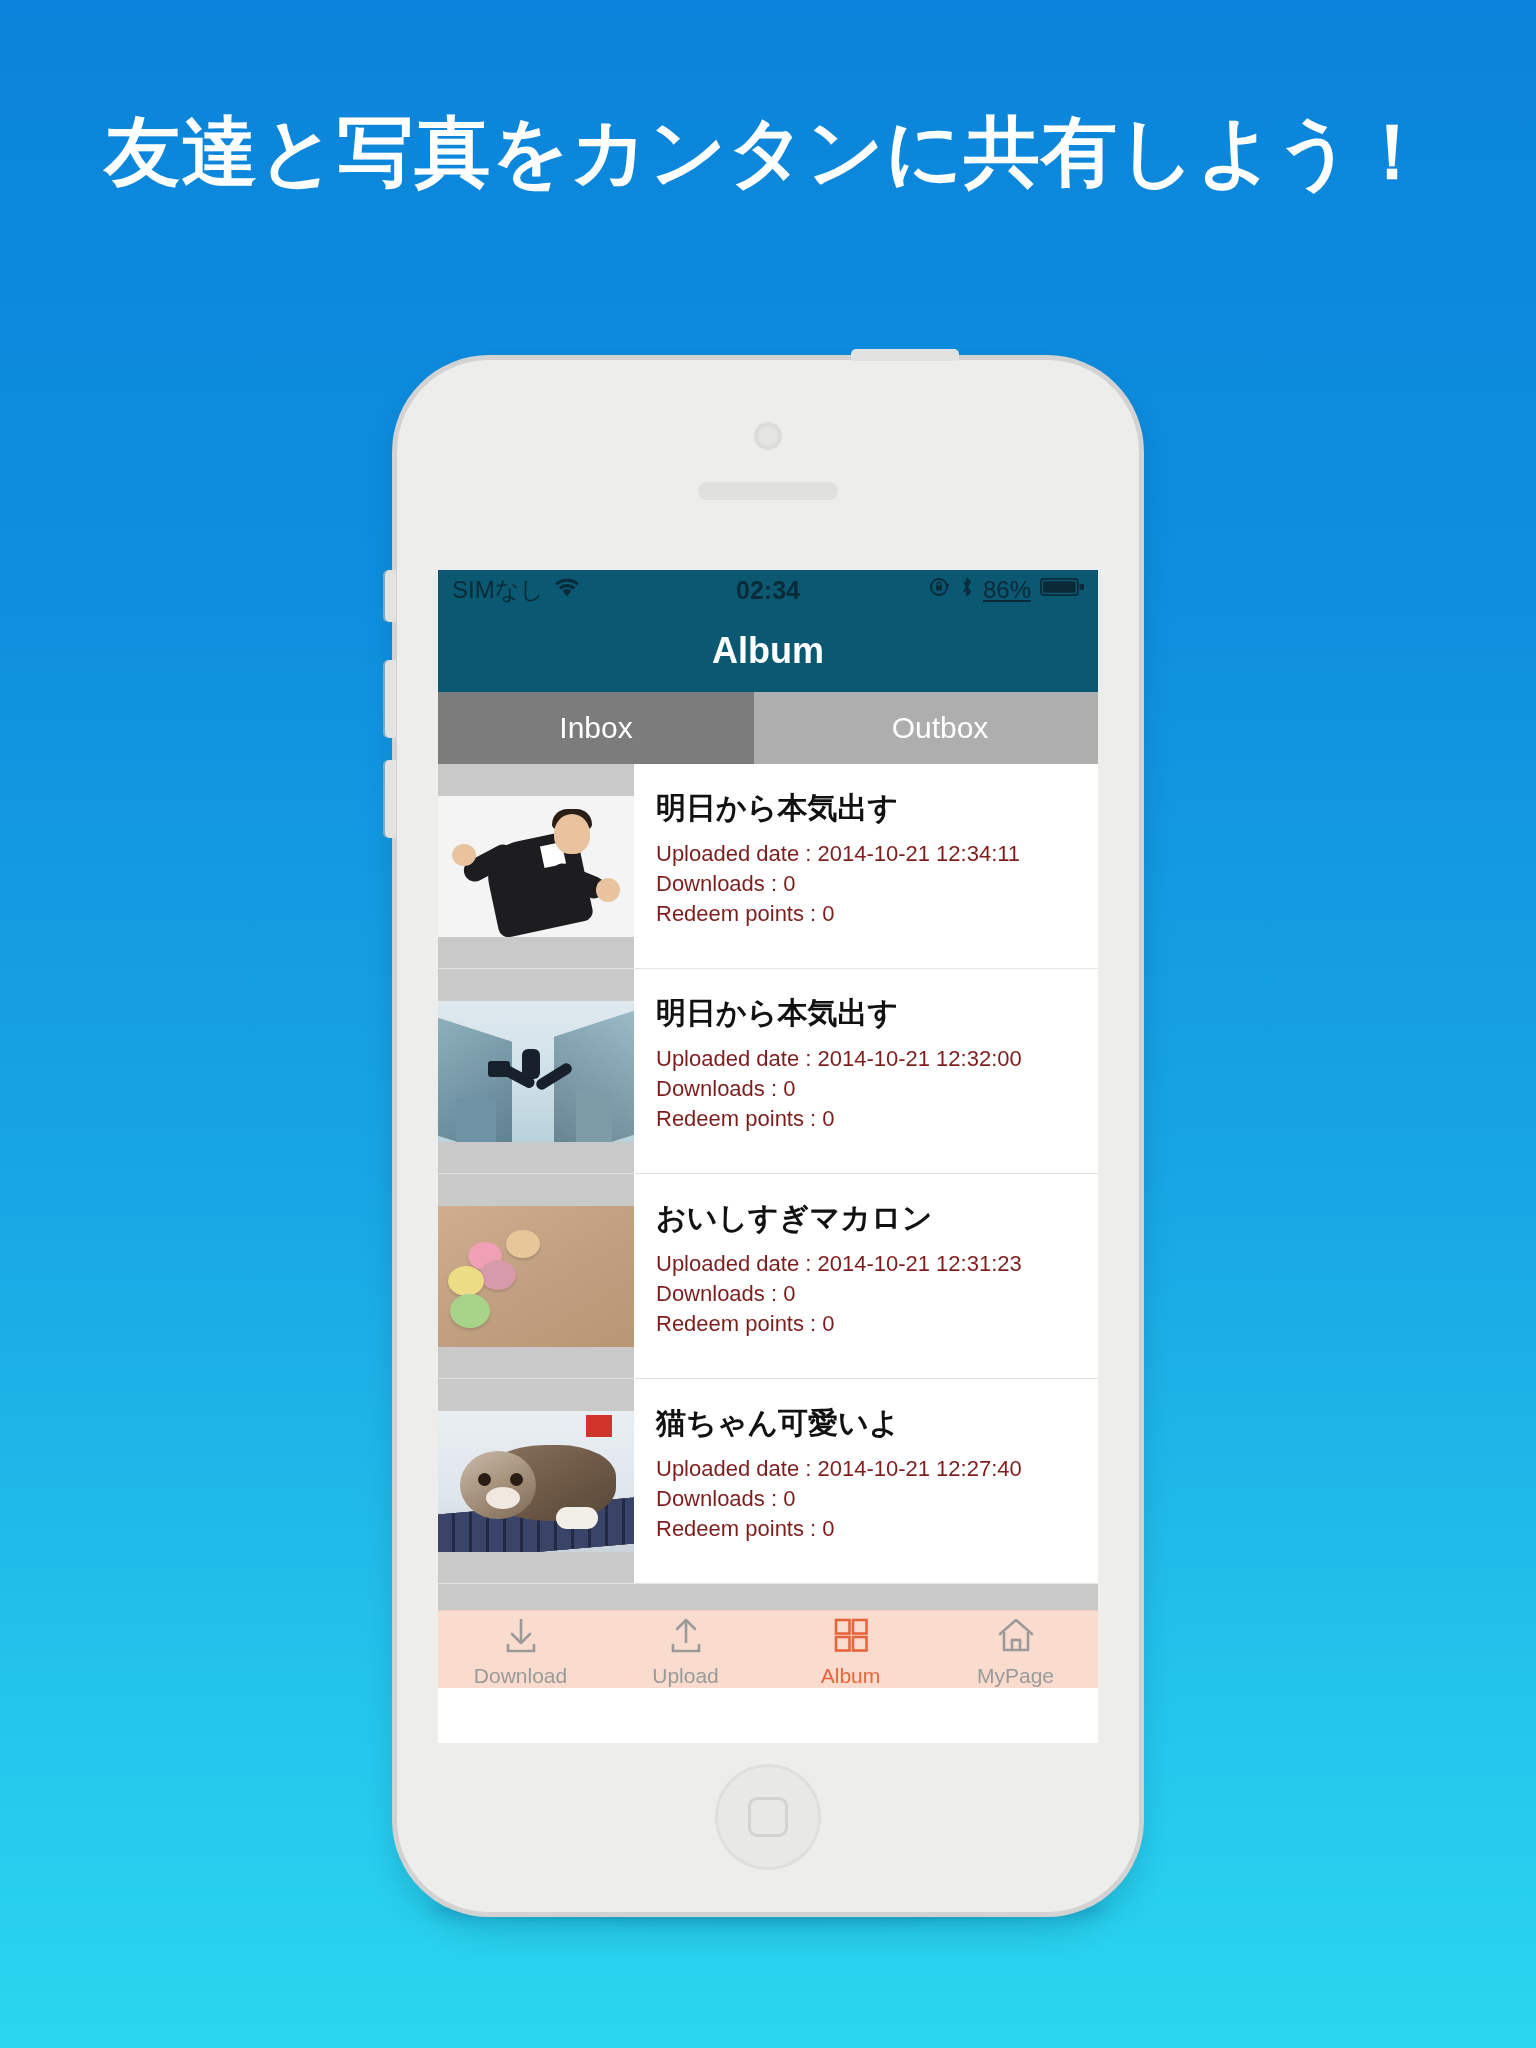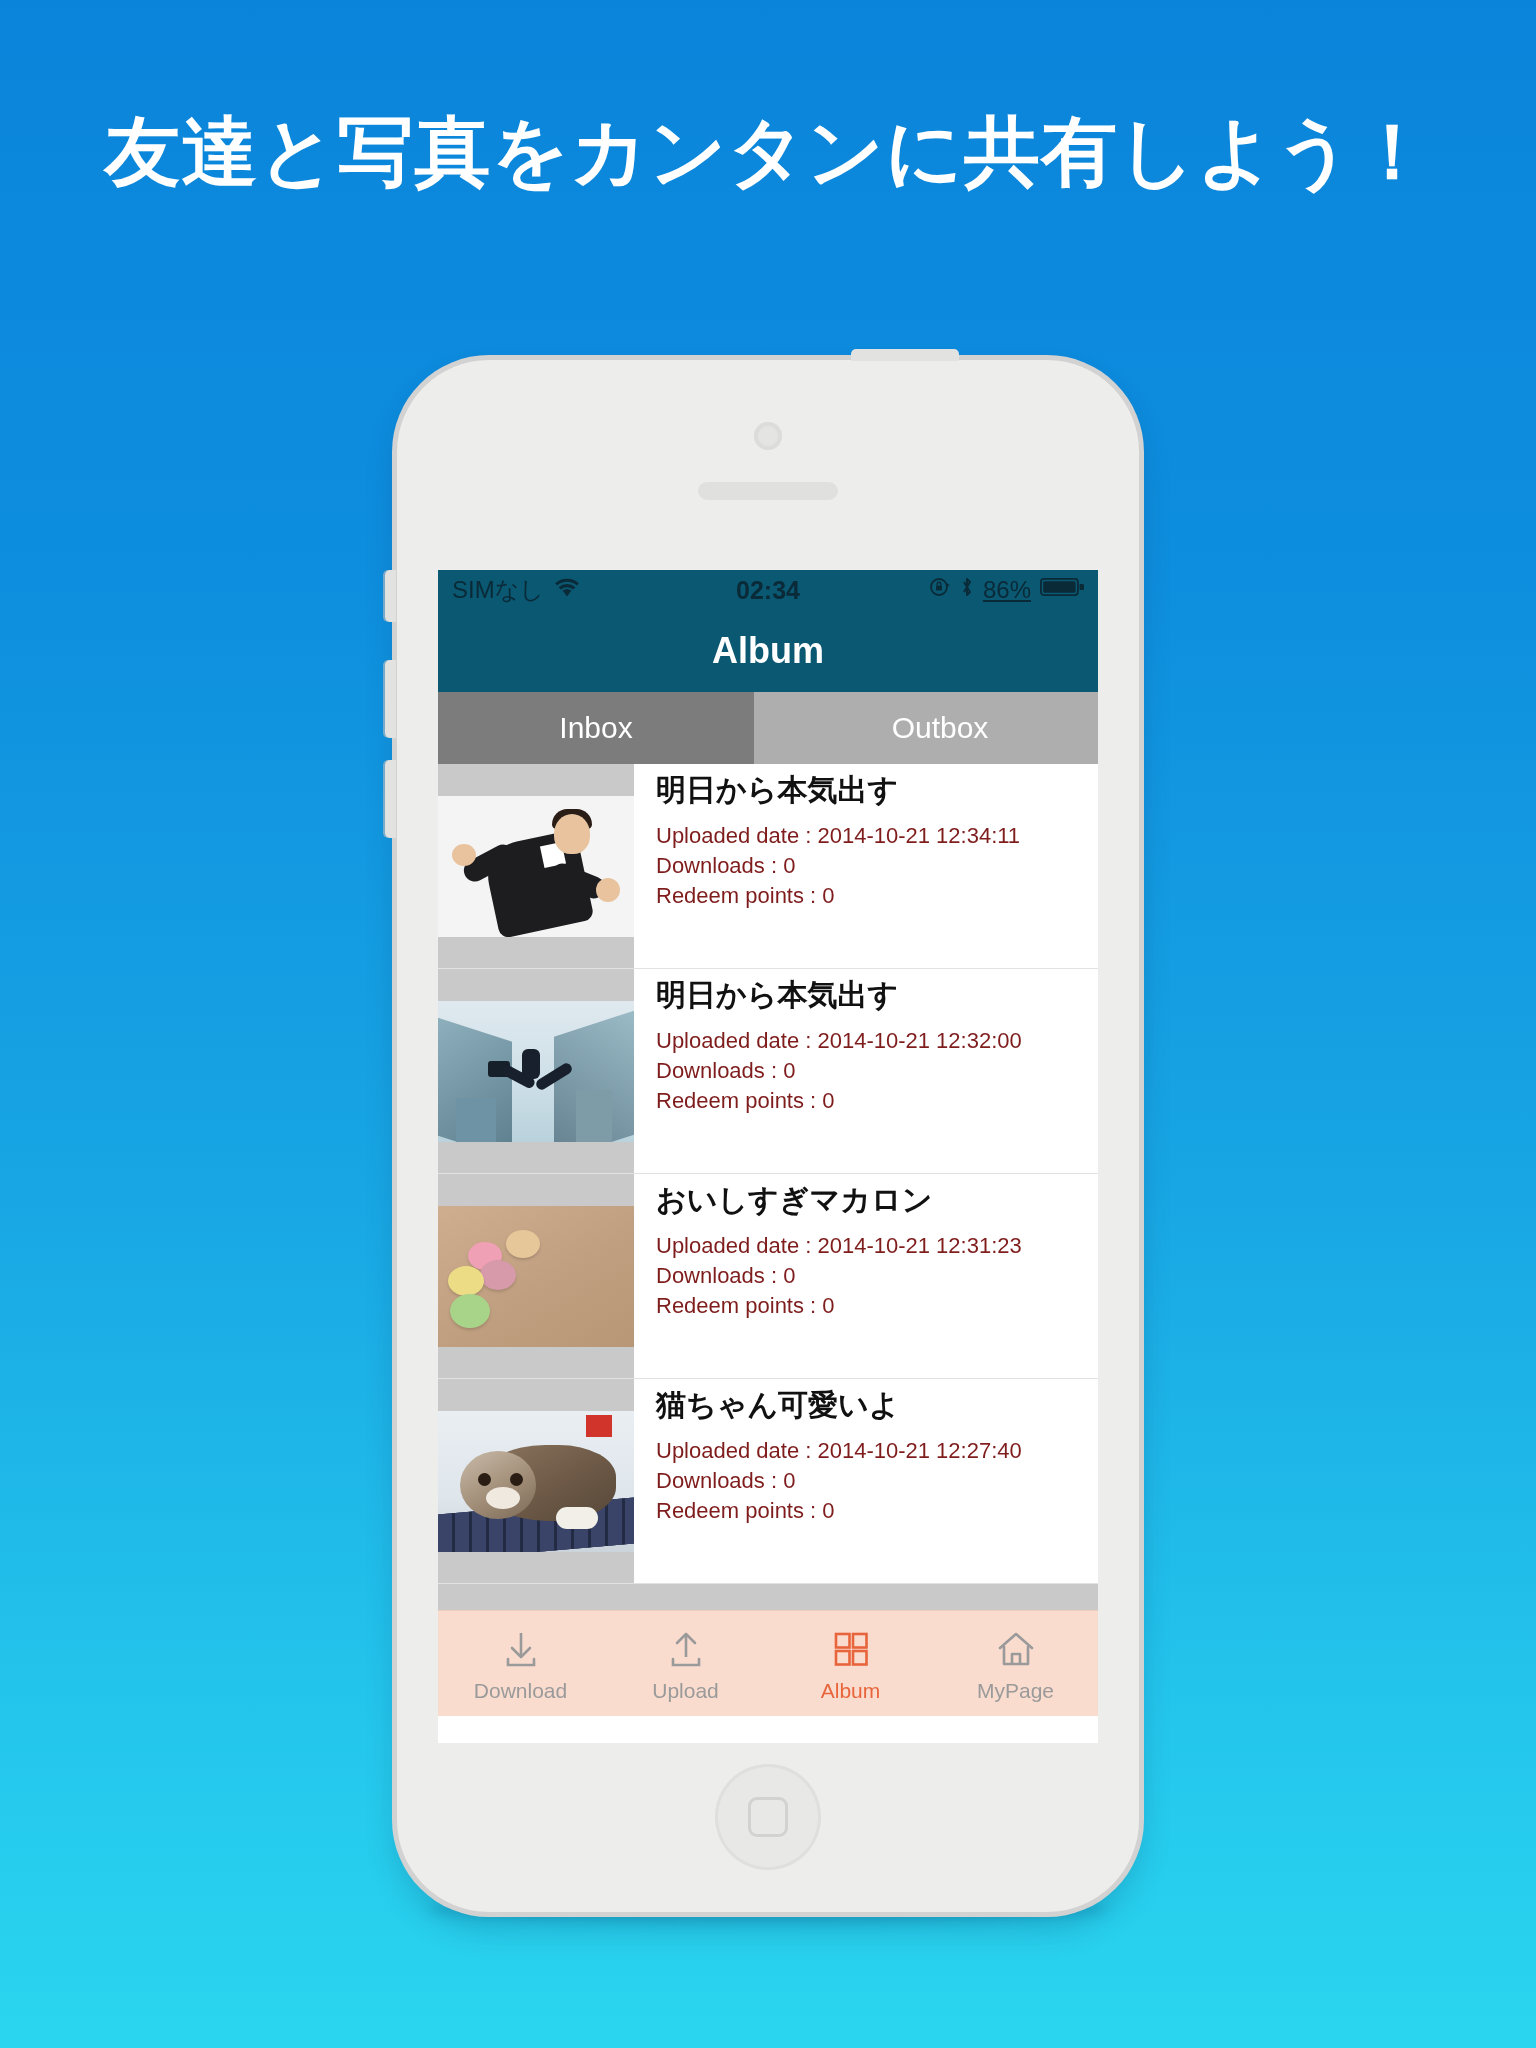--- a/index.html
+++ b/index.html
@@ -224,41 +224,41 @@
     overflow: hidden;
   }
   .thumb {
     width: 196px;
     height: 141px;
     overflow: hidden;
     position: relative;
   }
   .row-body {
     flex: 1;
-    padding: 6px 16px 0 22px;
+    padding: 24px 16px 0 22px;
     background: #ffffff;
     min-width: 0;
   }
   .row-title {
     font-size: 30px;
     font-weight: 700;
     color: #111111;
     margin-bottom: 10px;
     white-space: nowrap;
   }
   .row-meta {
     font-size: 22px;
     color: #7f1d1d;
     line-height: 1.36;
     white-space: nowrap;
   }
 
   
   .toolbar {
-    height: 106px;
+    height: 78px;
     background: #fadccf;
     display: flex;
     border-top: 1px solid #f0cdbd;
   }
   .tool {
     flex: 1;
     display: flex;
     flex-direction: column;
     align-items: center;
     justify-content: center;

